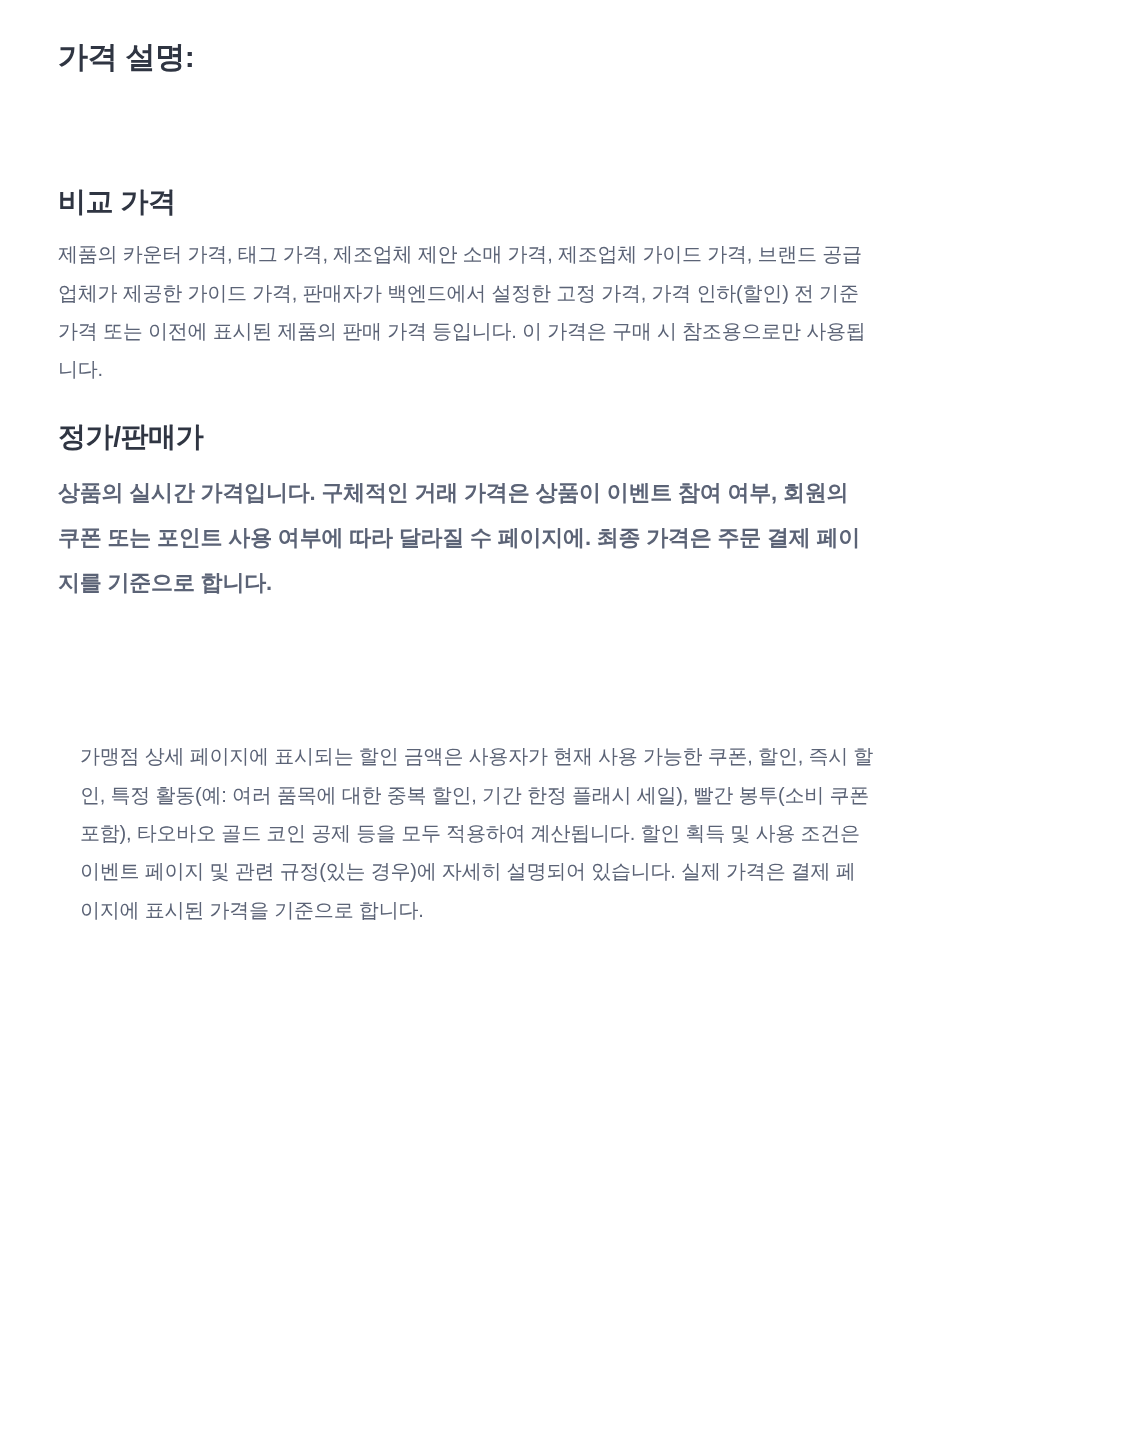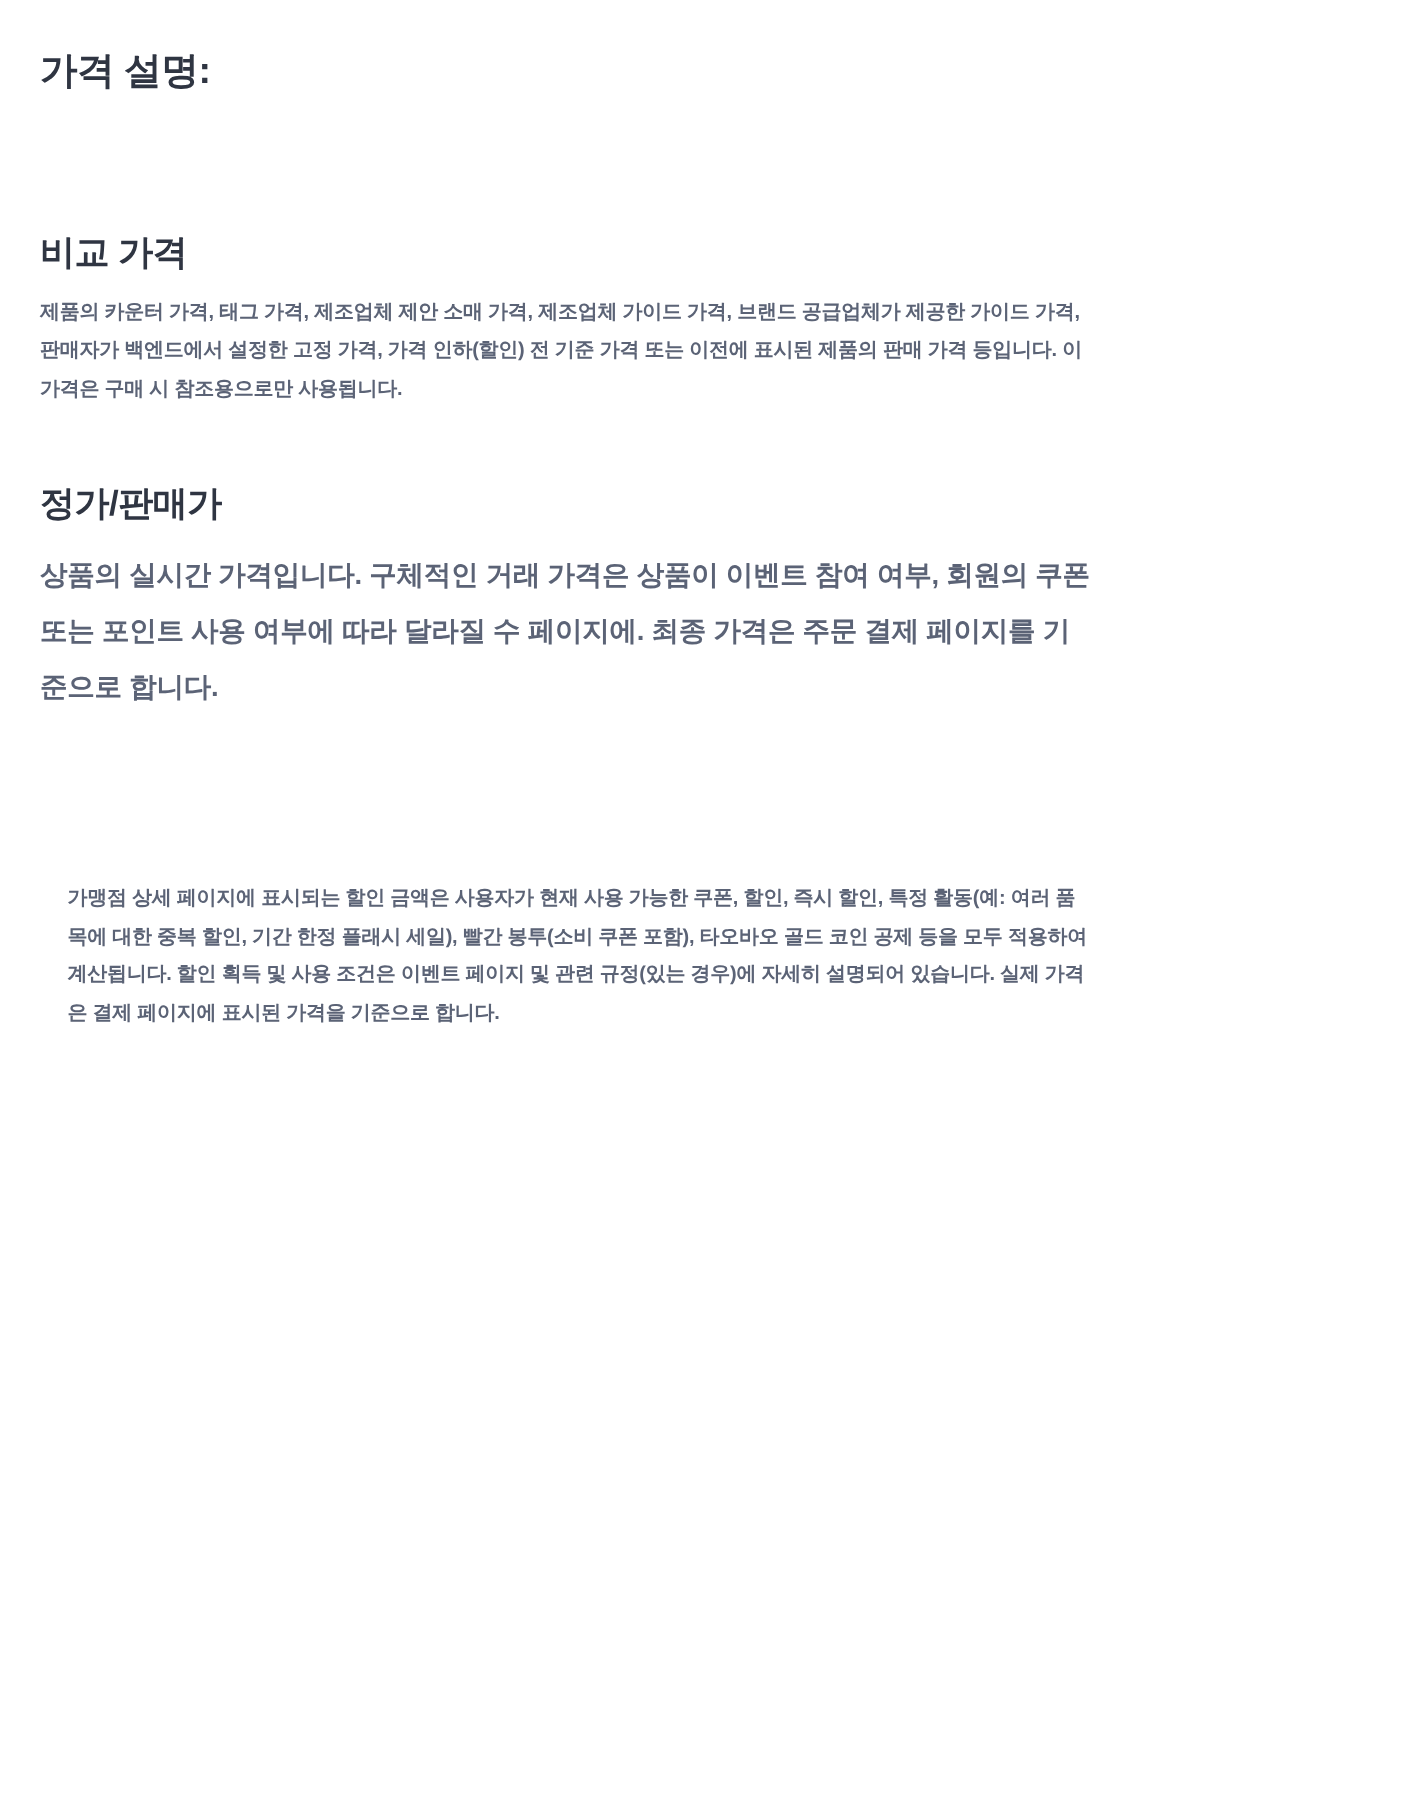--- a/index.html
+++ b/index.html
@@ -11,51 +11,51 @@
     width: 1125px;
     min-height: 1446px;
     font-family: "Liberation Sans", "DejaVu Sans", sans-serif;
     color: #5a6275;
     -webkit-font-smoothing: antialiased;
   }
   .page {
     width: 936px;
     min-height: 1446px;
     box-sizing: border-box;
-    padding: 30px 62px 40px 32px;
+    padding: 30px 62px 40px 58px;
   }
   .doc-title {
     font-size: 30px;
     font-weight: 700;
     color: #2f3542;
     letter-spacing: -0.3px;
     margin: 6px 0 0 0;
     line-height: 1.4;
   }
   .section {
     margin-top: 0;
   }
   .section-gap-1 { margin-top: 104px; }
-  .section-gap-2 { margin-top: 56px; }
+  .section-gap-2 { margin-top: 28px; }
   .block-gap-1 { margin-top: 132px; margin-left: 22px; }
   .block-gap-2 { margin-top: 64px; }
 
   .section-heading {
     font-size: 28px;
     font-weight: 700;
     color: #2f3542;
     letter-spacing: -0.4px;
     margin: 0 0 14px 0;
     line-height: 1.4;
   }
   .body-text {
-    font-size: 16px;
+    font-size: 20px;
     line-height: 1.92;
     color: #5b6376;
-    font-weight: 700;
+    font-weight: 400;
     letter-spacing: -0.2px;
     margin: 0;
   }
   .body-text.small {
     font-size: 22px;
     line-height: 2.05;
     font-weight: 600;
   }
   .para + .para {
     margin-top: 0;

